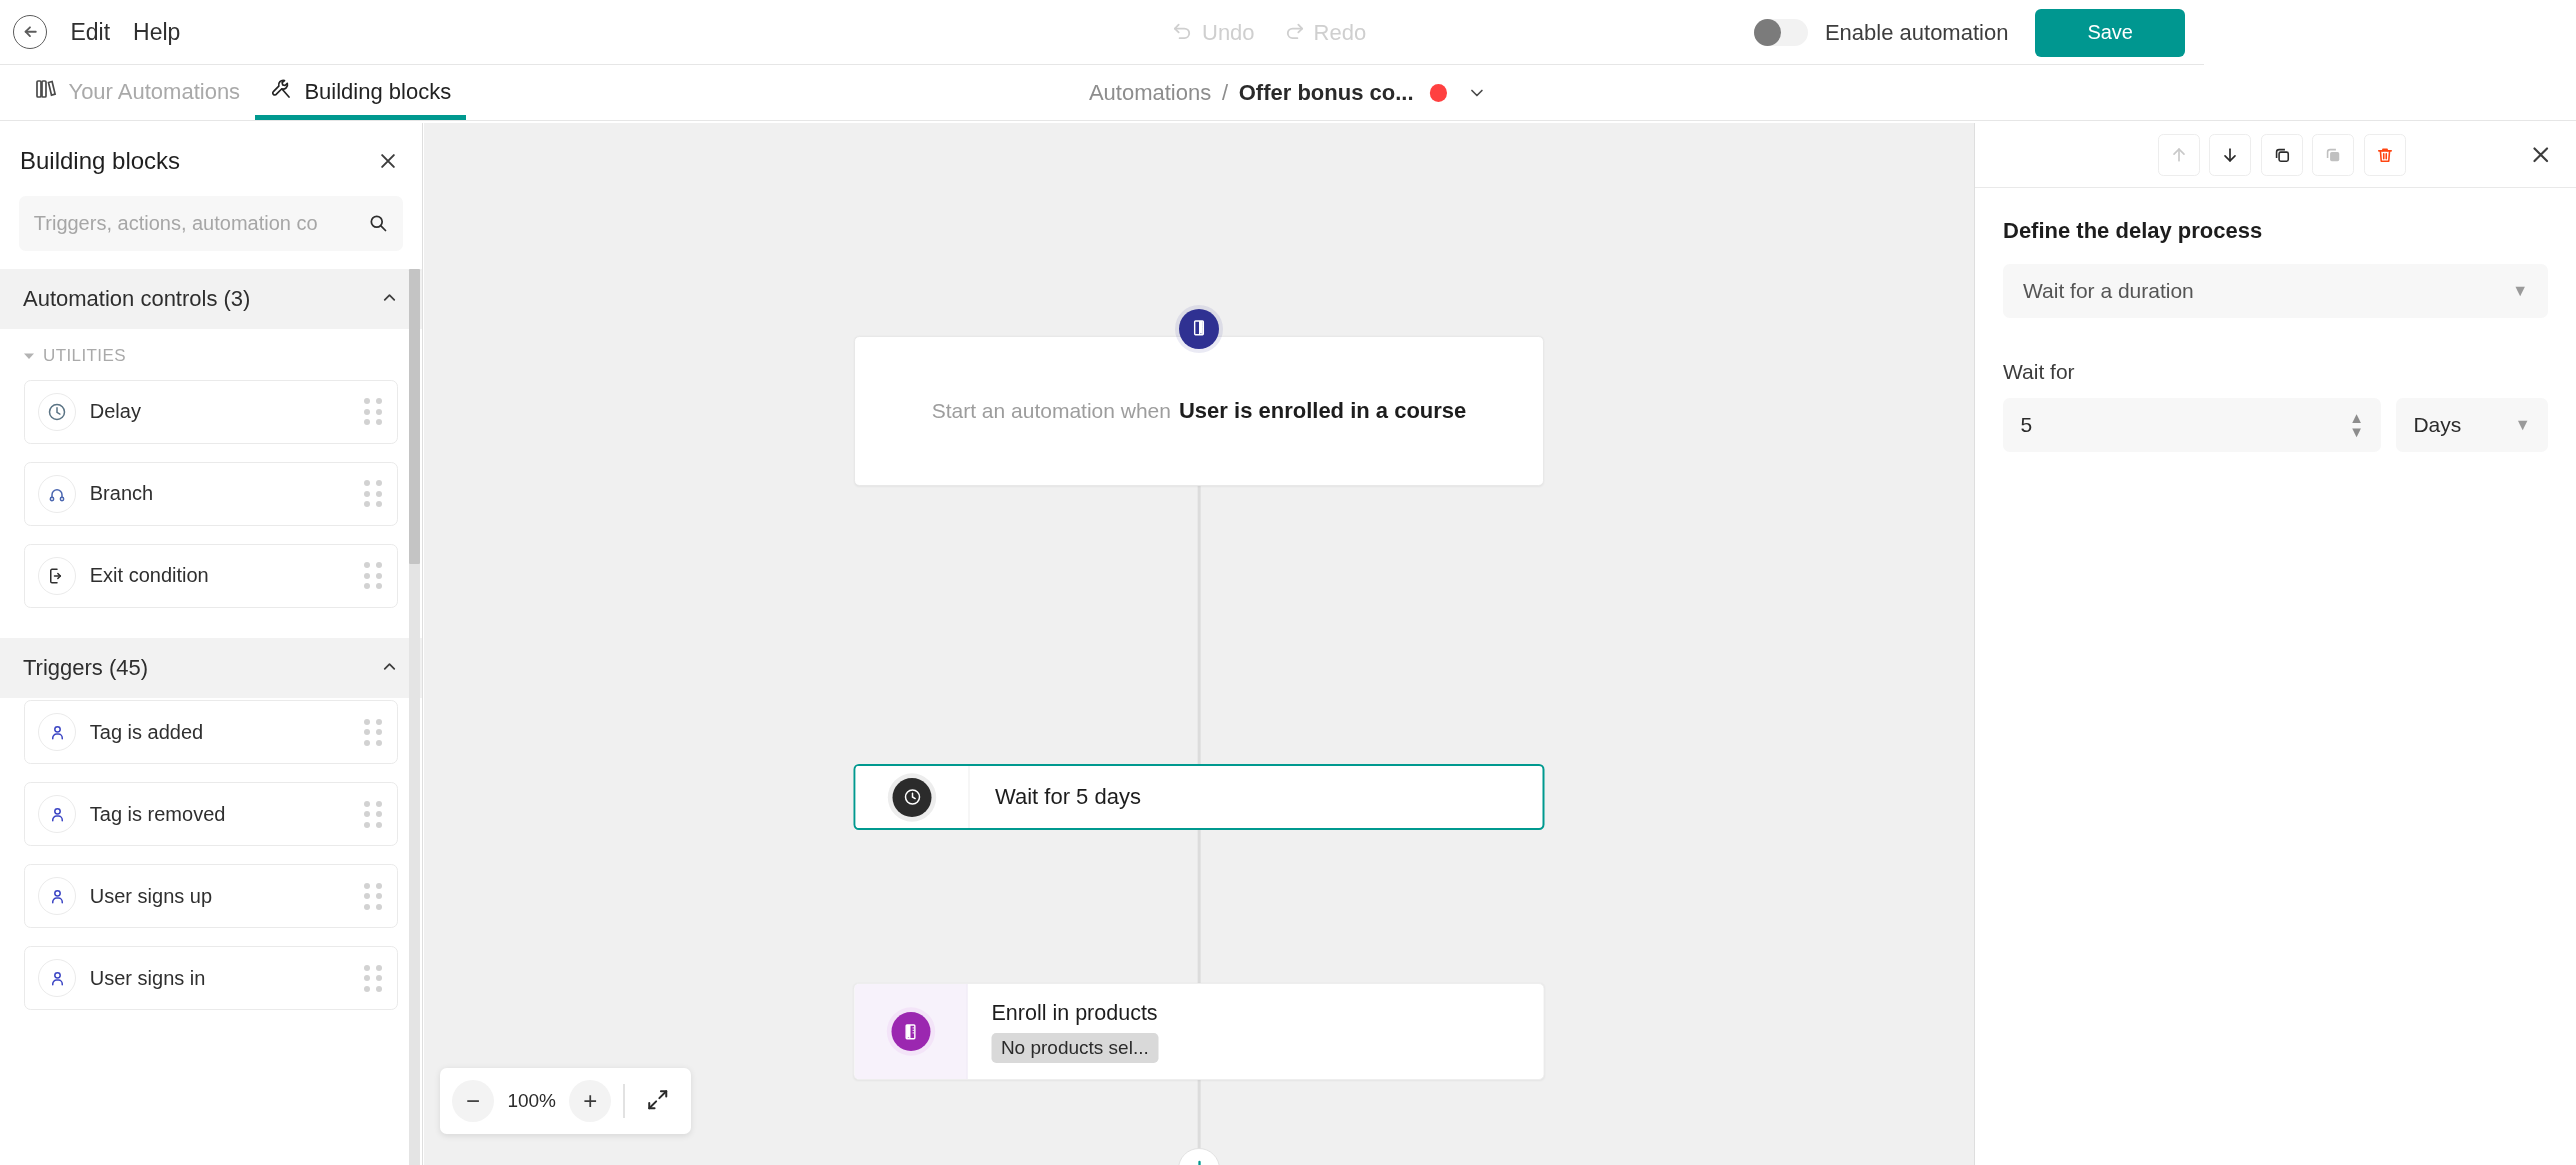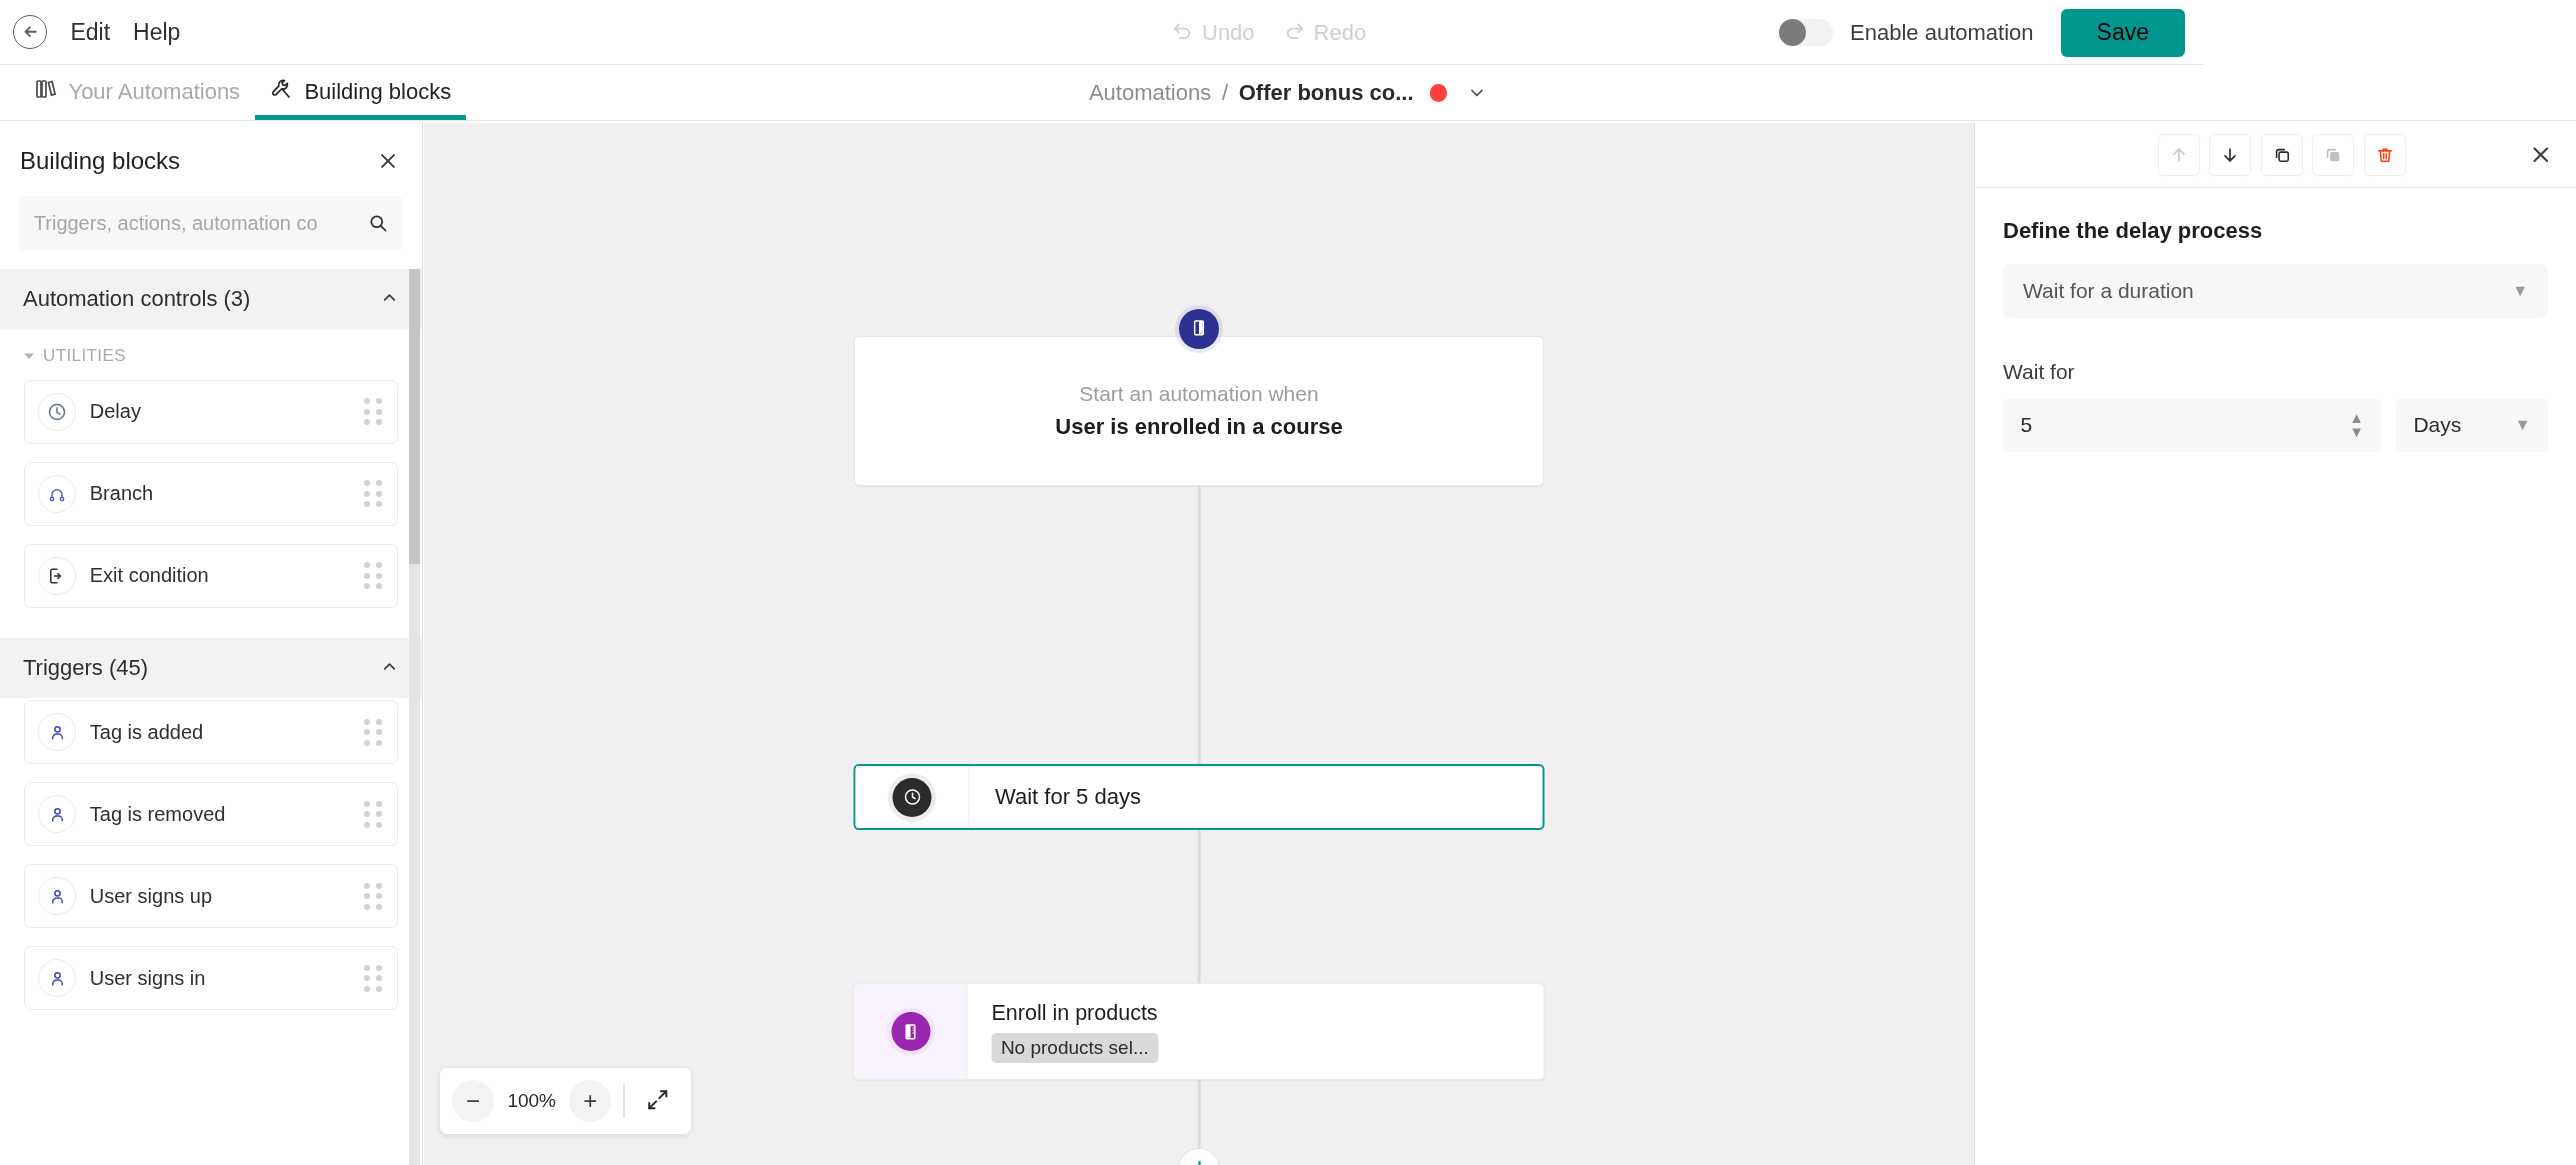--- a/index.html
+++ b/index.html
@@ -45,22 +45,22 @@
   }
   .toggle .knob {
     position: absolute; left: 0; top: 0; width: 27px; height: 27px;
     border-radius: 50%; background: #7b7b7b;
   }
   .toggle-label {
     font-size: 22px; color: #3d3d3d; margin-left: 17.4px; margin-right: 27px;
     white-space: nowrap;
   }
   .save-btn {
-    background: #009790; color: #000000; font-size: 23px;
-    border: none; border-radius: 6px; padding: 0 36px; height: 48px;
+    background: #009790; color: #ffffff; font-size: 20px;
+    border: none; border-radius: 6px; padding: 0 52px; height: 48px;
     cursor: pointer; font-family: inherit; white-space: nowrap;
   }
 
   
   .tabbar {
     position: absolute; top: 65px; left: 0; width: 2576px; height: 56px;
     background: #ffffff; border-bottom: 1.3px solid #e6e6e6;
     display: flex; align-items: flex-end;
   }
   .tab {
@@ -147,21 +147,21 @@
     width: 2.7px; background: #dcdcdc;
   }
   .node {
     position: absolute; left: 50%; transform: translateX(-50%);
     background: #ffffff; border-radius: 5.4px;
   }
   
   #trigger-node {
     top: 213px; width: 690px; height: 150px;
     border: 1.3px solid #e8e8e8;
-    display: flex; flex-direction: column; align-items: center;
+    display: flex; flex-direction: row; align-items: center;
     justify-content: center; gap: 8px;
     box-shadow: 0 0.7px 2px rgba(0,0,0,.05);
   }
   #trigger-node .sub { font-size: 21px; color: #9d9d9d; }
   #trigger-node .main { font-size: 22px; color: #1d1d1d; font-weight: 700; }
   .trigger-badge {
     position: absolute; left: 50%; top: 186px; transform: translateX(-50%);
     width: 40px; height: 40px; border-radius: 50%; background: #2f3192;
     display: flex; align-items: center; justify-content: center; z-index: 5;
     box-shadow: 0 0 0 4px rgba(47,49,146,.10);

